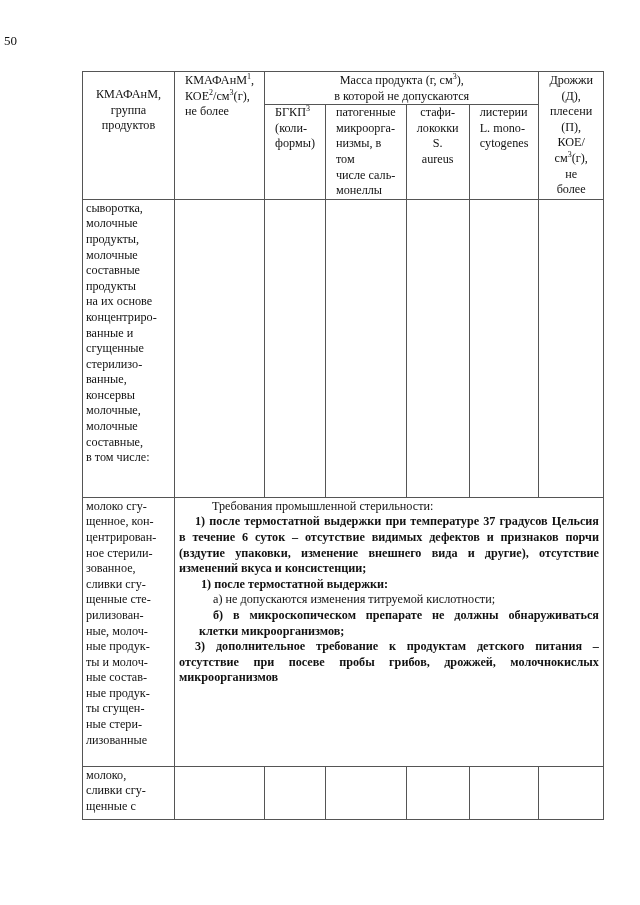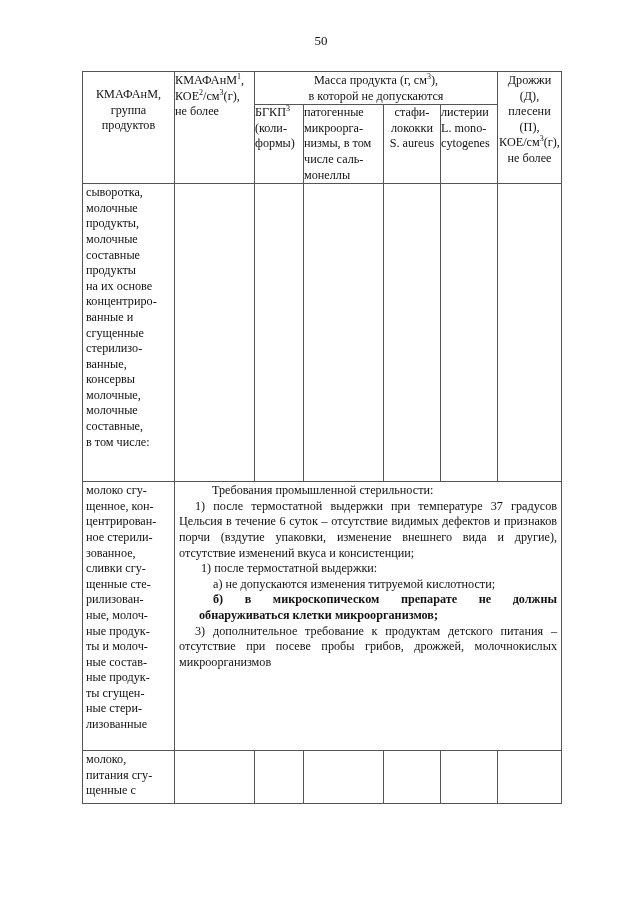--- a/index.html
+++ b/index.html
@@ -11,37 +11,36 @@
       width: 640px;
       height: 905px;
       position: relative;
       overflow: hidden;
       font-family: "Liberation Serif", "DejaVu Serif", serif;
       color: #111111;
     }
     .page-number {
       position: absolute;
       top: 33px;
-      left: 12px;
+      left: 4px;
       width: 618px;
-      text-align: center;
       font-size: 13px;
     }
     table.spec {
       position: absolute;
       left: 82px;
       top: 71px;
       border-collapse: collapse;
       table-layout: fixed;
       font-size: 12.2px;
       line-height: 15.6px;
     }
     table.spec td {
       border: 1px solid #555555;
-      padding: 0 0;
+      padding: 0 10px;
       vertical-align: top;
       overflow: hidden;
     }
     .c { text-align: center; }
     .l { text-align: left; }
     .hdr-product { padding-top: 15px !important; }
     .hdr-kmaf { padding-top: 1px !important; }
     .hdr-mass { padding-top: 1px !important; }
     .hdr-yeast { padding-top: 1px !important; }
     .sub td, td.sub { padding-top: 1px; }
@@ -49,21 +48,21 @@
       font-size: 8px;
       line-height: 0;
       vertical-align: super;
     }
     .cell-text { white-space: pre-line; margin-top: 40px; }
     .req-cell {
       padding: 1px 4px 0 4px !important;
       text-align: justify;
     }
     .req-title { display: block; margin-left: 33px; }
-    .req-p { display: block; text-indent: 16px; text-align: justify; }
+    .req-p { display: block; text-indent: 16px; text-align: justify; font-weight: bold; }
     .req-p.tight { text-indent: 22px; }
     .req-sub { display: block; padding-left: 34px; text-align: justify; }
     .req-sub.cont { padding-left: 20px; font-weight: bold; }
     .rows-product { padding: 1px 3px 0 3px !important; }
   </style>
 </head>
 <body>
 
 <div class="page-number">50</div>
 
@@ -182,21 +181,21 @@
       <span class="req-p tight">1) после термостатной выдержки:</span>
       <span class="req-sub">а) не допускаются изменения титруемой кислотности;</span>
       <span class="req-sub cont" style="text-indent:14px;">б) в микроскопическом препарате не должны обнаруживаться клетки микроорганизмов;</span>
       <span class="req-p">3) дополнительное требование к продуктам детского питания – отсутствие при посеве пробы грибов, дрожжей, молочнокислых микроорганизмов</span>
     </td>
   </tr>
 
   <tr style="height:53px">
     <td class="l rows-product">
       <span class="cell-text">молоко,
-питания сгу-
+сливки сгу-
 щенные с</span>
     </td>
     <td></td>
     <td></td>
     <td></td>
     <td></td>
     <td></td>
     <td></td>
   </tr>
 </tbody>

